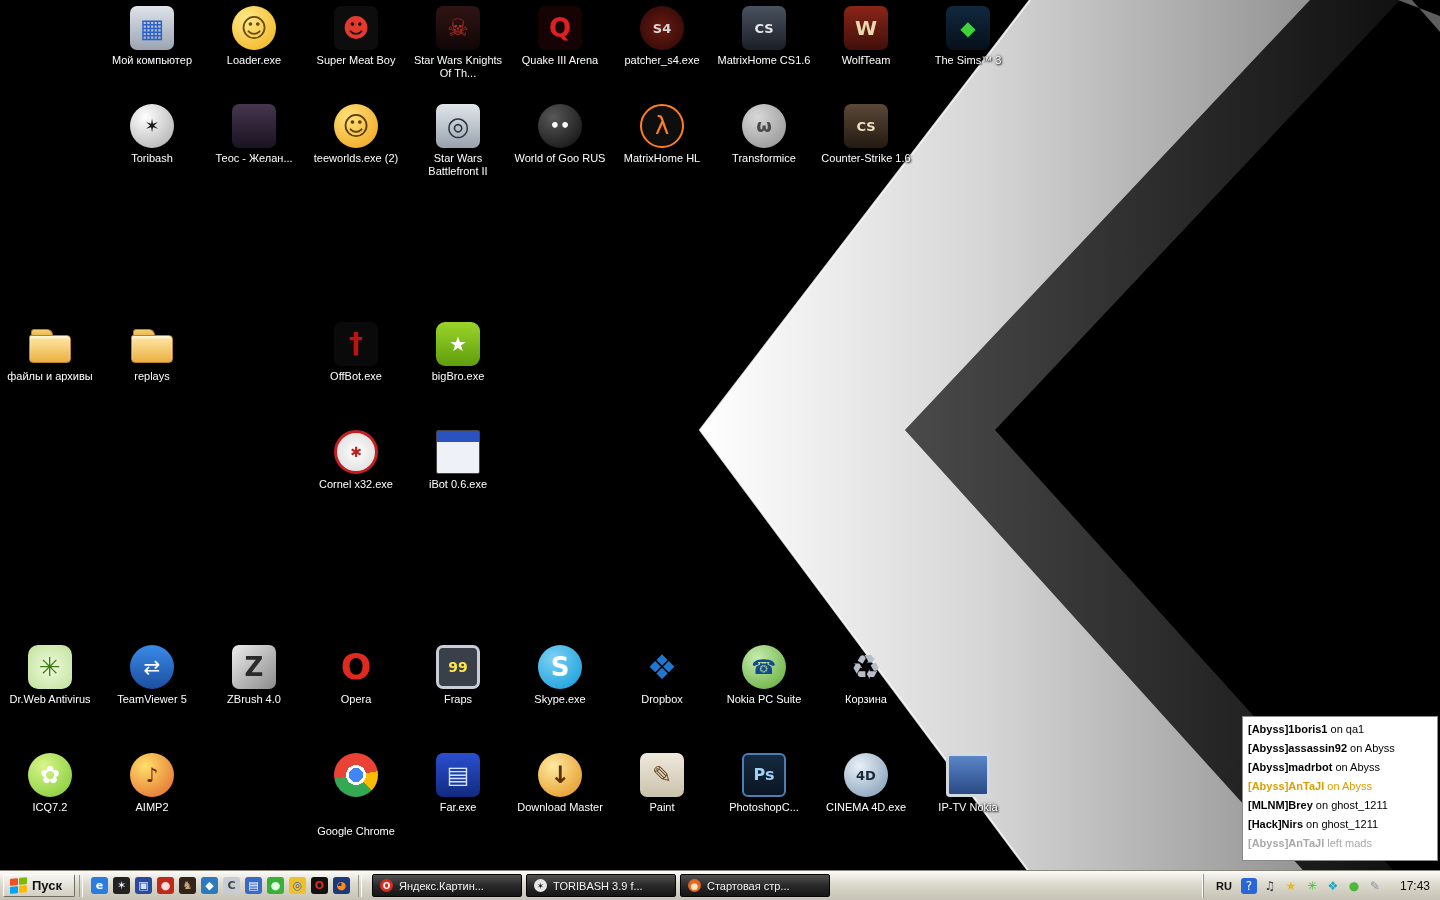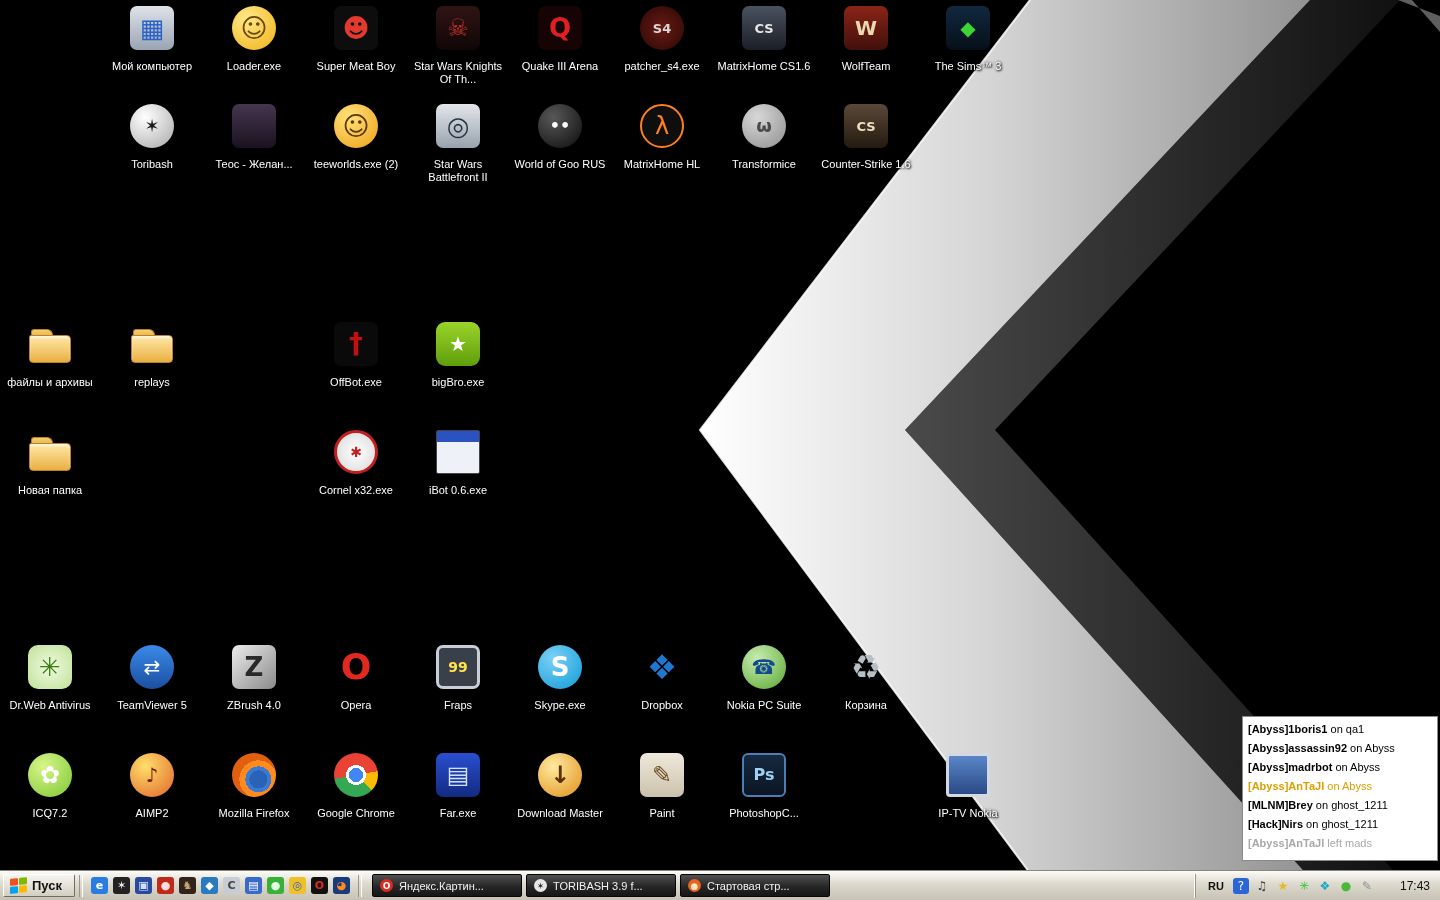--- a/index.html
+++ b/index.html
@@ -14,21 +14,21 @@
        border-radius:7px;box-sizing:border-box;}
   .ico span{font-family:"DejaVu Sans",sans-serif;line-height:1;display:block;}
   .ico.circle{border-radius:50%;}
   .ico.folder{position:relative;background:none;border-radius:0;}
   .ico.folder::before{content:"";position:absolute;left:3px;top:7px;width:20px;height:9px;
        background:linear-gradient(#f5cf6e,#e2a93f);border:1px solid #b8812a;border-bottom:none;
        border-radius:3px 6px 0 0;}
   .ico.folder::after{content:"";position:absolute;left:1px;top:13px;width:40px;height:26px;
        background:linear-gradient(#ffe9a8,#eaaf42);border:1px solid #b8812a;
        border-radius:2px 4px 4px 4px;box-shadow:inset 0 2px 2px rgba(255,255,255,.6);}
-  .lbl{margin-top:10px;font-size:11px;line-height:13px;color:#fff;text-align:center;max-width:94px;
+  .lbl{margin-top:4px;font-size:11px;line-height:13px;color:#fff;text-align:center;max-width:94px;
        text-shadow:1px 1px 2px rgba(0,0,0,.95),0 0 3px rgba(0,0,0,.85);}
 
   
   .chat-box{position:absolute;left:1242px;top:716px;width:196px;height:145px;z-index:2;
        background:#ffffff;border:1px solid #8a8a8a;padding:3px 5px;box-sizing:border-box;
        font-size:11px;overflow:hidden;}
   .chat-line{line-height:19px;white-space:nowrap;}
   .chat-line b{font-weight:bold;}
 
   
@@ -51,21 +51,21 @@
        background:linear-gradient(#515151,#262626 55%,#161616);border:1px solid #060606;border-radius:2px;
        color:#f2f2f2;font-size:11px;cursor:pointer;}
   .task-ico{width:13px;height:13px;border-radius:50%;flex:0 0 13px;display:flex;align-items:center;
        justify-content:center;font-size:9px;font-weight:bold;font-family:"DejaVu Sans",sans-serif;}
   .task-label{white-space:nowrap;overflow:hidden;text-overflow:ellipsis;}
   .tray{margin-left:auto;display:flex;align-items:center;gap:5px;height:24px;padding:0 10px 0 8px;
        border-left:1px solid #9a968a;box-shadow:-1px 0 0 #fff;}
   .lang{font-size:11px;font-weight:bold;color:#111;padding:2px 4px;}
   .tray-ico{width:16px;height:16px;display:flex;align-items:center;justify-content:center;
        font-size:12px;border-radius:3px;cursor:pointer;font-family:"DejaVu Sans",sans-serif;}
-  .clock{font-size:12px;color:#111;margin-left:20px;}
+  .clock{font-size:12px;color:#111;margin-left:12px;}
 </style>
 </head>
 <body>
 
 <div class="screen">
 
   <svg class="wallpaper" width="1440" height="900" viewBox="0 0 1440 900">
     <defs>
       <linearGradient id="metal" x1="0" y1="0" x2="1" y2="0">
         <stop offset="0" stop-color="#ffffff"></stop>
@@ -199,24 +199,20 @@
           <span style="color: rgb(192, 16, 16); font-size: 28px; font-weight: bold;">†</span>
         </div>
         <div class="lbl">OffBot.exe</div>
       </div>
       <div class="desk-icon" style="left: 410px; top: 322px;">
         <div class="ico tile" style="background: linear-gradient(rgb(154, 212, 42), rgb(95, 158, 12)); border-radius: 9px;">
           <span style="color: rgb(255, 255, 255); font-size: 20px;">★</span>
         </div>
         <div class="lbl">bigBro.exe</div>
       </div>
-      <div class="desk-icon" style="left: 2px; top: 430px;">
-        <div class="ico folder"></div>
-        <div class="lbl">Новая папка</div>
-      </div>
       <div class="desk-icon" style="left: 308px; top: 430px;">
         <div class="ico circle" style="background: radial-gradient(rgb(255, 255, 255), rgb(216, 216, 216)); border: 3px solid rgb(192, 32, 32);">
           <span style="color: rgb(192, 32, 32); font-size: 14px;">✱</span>
         </div>
         <div class="lbl">Cornel x32.exe</div>
       </div>
       <div class="desk-icon" style="left: 410px; top: 430px;">
         <div class="ico tile" style="background: linear-gradient(rgb(42, 82, 192) 0px, rgb(42, 82, 192) 11px, rgb(238, 242, 248) 11px); border: 1px solid rgb(68, 68, 68); border-radius: 2px;"></div>
         <div class="lbl">iBot 0.6.exe</div>
       </div>
@@ -279,25 +275,21 @@
           <span style="color: rgb(255, 255, 255); font-size: 24px;">✿</span>
         </div>
         <div class="lbl">ICQ7.2</div>
       </div>
       <div class="desk-icon" style="left: 104px; top: 753px;">
         <div class="ico circle" style="background: radial-gradient(circle at 35% 30%, rgb(255, 223, 106), rgb(224, 100, 42));">
           <span style="color: rgb(107, 31, 10); font-size: 20px; font-weight: bold;">♪</span>
         </div>
         <div class="lbl">AIMP2</div>
       </div>
-      <div class="desk-icon" style="left: 206px; top: 753px;">
-        <div class="ico circle" style="background: radial-gradient(circle at 60% 60%, rgb(42, 98, 184) 0px, rgb(42, 98, 184) 9px, rgb(58, 122, 208) 9px, rgb(58, 122, 208) 13px, rgb(255, 138, 31) 13px, rgb(255, 138, 31) 19px, rgb(224, 96, 16) 19px);"></div>
-        <div class="lbl">Mozilla Firefox</div>
-      </div>
-      <div class="desk-icon" style="left: 308px; top: 753px;">
+      <div class="desk-icon" style="left: 308px; top: 753px; gap: 24px;">
         <div class="ico circle" style="background: radial-gradient(circle, rgb(66, 133, 244) 0px, rgb(66, 133, 244) 7px, rgb(255, 255, 255) 7px, rgb(255, 255, 255) 10px, rgba(0, 0, 0, 0) 10px), conic-gradient(from -40deg, rgb(234, 67, 53) 0deg, rgb(234, 67, 53) 120deg, rgb(251, 188, 5) 120deg, rgb(251, 188, 5) 175deg, rgb(52, 168, 83) 175deg, rgb(52, 168, 83) 300deg, rgb(234, 67, 53) 300deg);"></div>
         <div class="lbl">Google Chrome</div>
       </div>
       <div class="desk-icon" style="left: 410px; top: 753px;">
         <div class="ico tile" style="background: linear-gradient(rgb(42, 79, 208), rgb(18, 42, 128));">
           <span style="color: rgb(207, 224, 255); font-size: 24px;">▤</span>
         </div>
         <div class="lbl">Far.exe</div>
       </div>
       <div class="desk-icon" style="left: 512px; top: 753px;">
@@ -310,20 +302,26 @@
         <div class="ico tile" style="background: linear-gradient(rgb(239, 233, 220), rgb(203, 194, 172));">
           <span style="color: rgb(107, 74, 32); font-size: 24px;">✎</span>
         </div>
         <div class="lbl">Paint</div>
       </div>
       <div class="desk-icon" style="left: 716px; top: 753px;">
         <div class="ico tile" style="background: linear-gradient(rgb(22, 41, 63), rgb(10, 21, 35)); border: 2px solid rgb(74, 127, 181); border-radius: 6px;">
           <span style="color: rgb(159, 209, 245); font-size: 16px; font-weight: bold;">Ps</span>
         </div>
         <div class="lbl">PhotoshopC...</div>
+      </div>
+      <div class="desk-icon" style="left: 818px; top: 753px;">
+        <div class="ico circle" style="background: radial-gradient(circle at 35% 30%, rgb(232, 240, 248), rgb(122, 150, 176));">
+          <span style="color: rgb(26, 42, 58); font-size: 13px; font-weight: bold;">4D</span>
+        </div>
+        <div class="lbl">CINEMA 4D.exe</div>
       </div>
       <div class="desk-icon" style="left: 920px; top: 753px;">
         <div class="ico tile" style="background: linear-gradient(rgb(90, 134, 200), rgb(42, 74, 134)); border: 3px solid rgb(212, 217, 224); border-radius: 4px;"></div>
         <div class="lbl">IP-TV Nokia</div>
       </div>
     </div>
 
   <div class="chat-box">
       <div class="chat-line" style="color: rgb(0, 0, 0);"><b>[Abyss]1boris1</b> on qa1</div>
       <div class="chat-line" style="color: rgb(0, 0, 0);"><b>[Abyss]assassin92</b> on Abyss</div>

